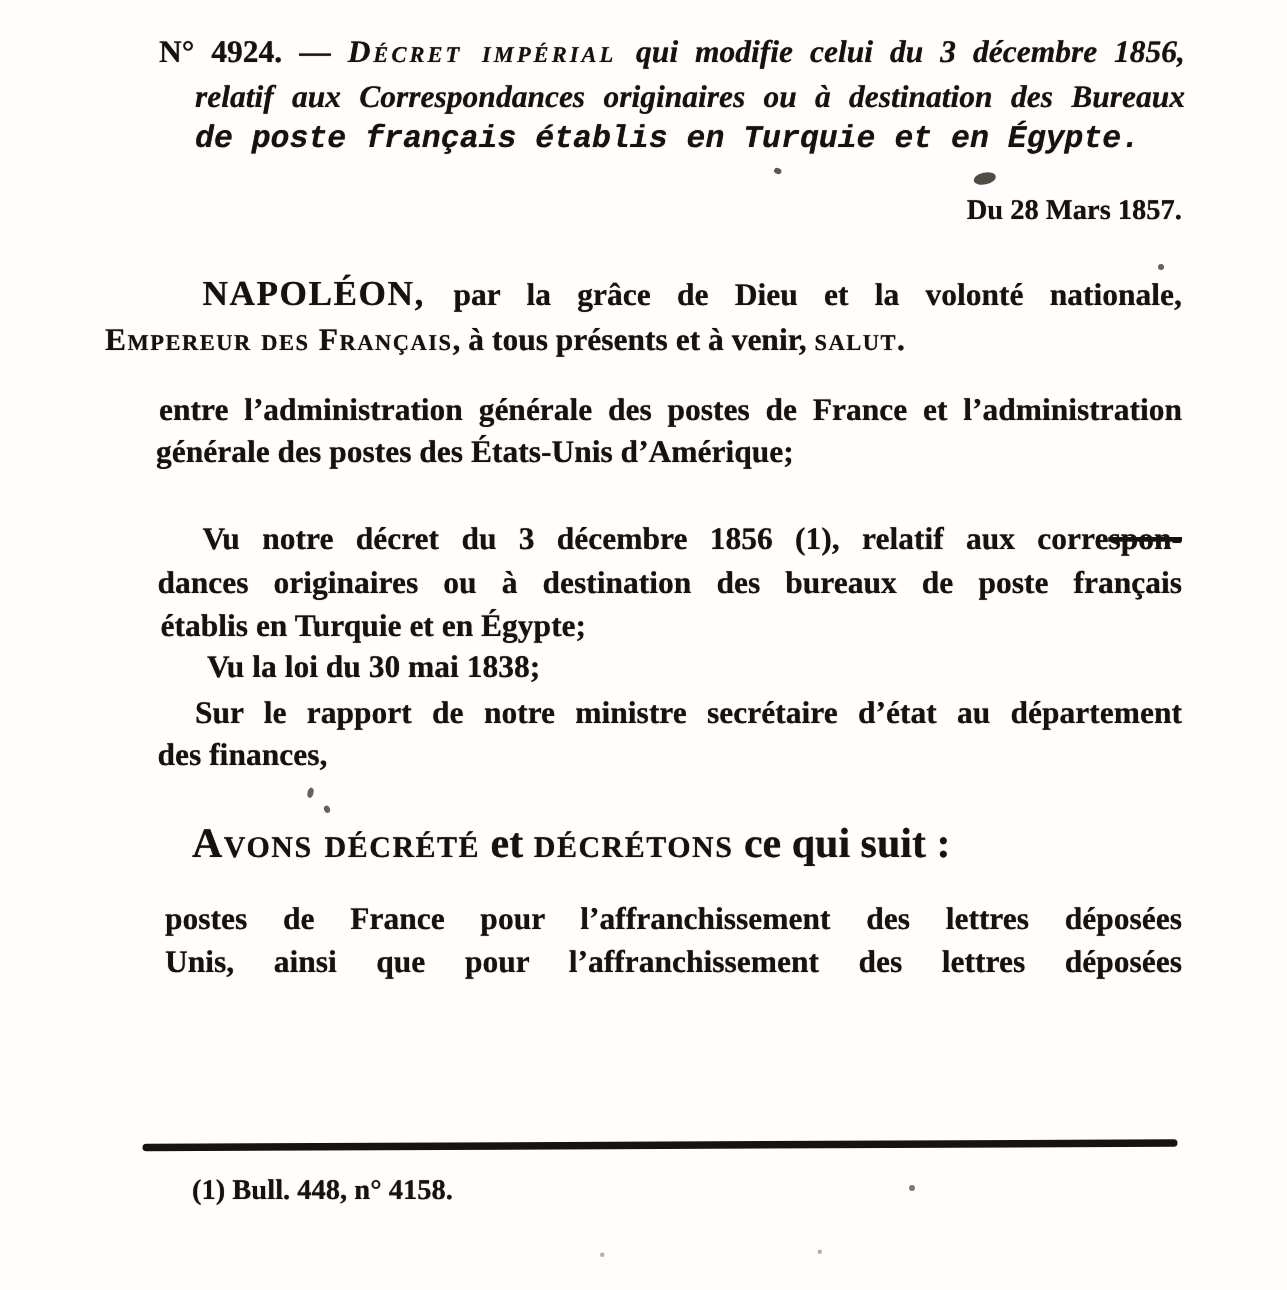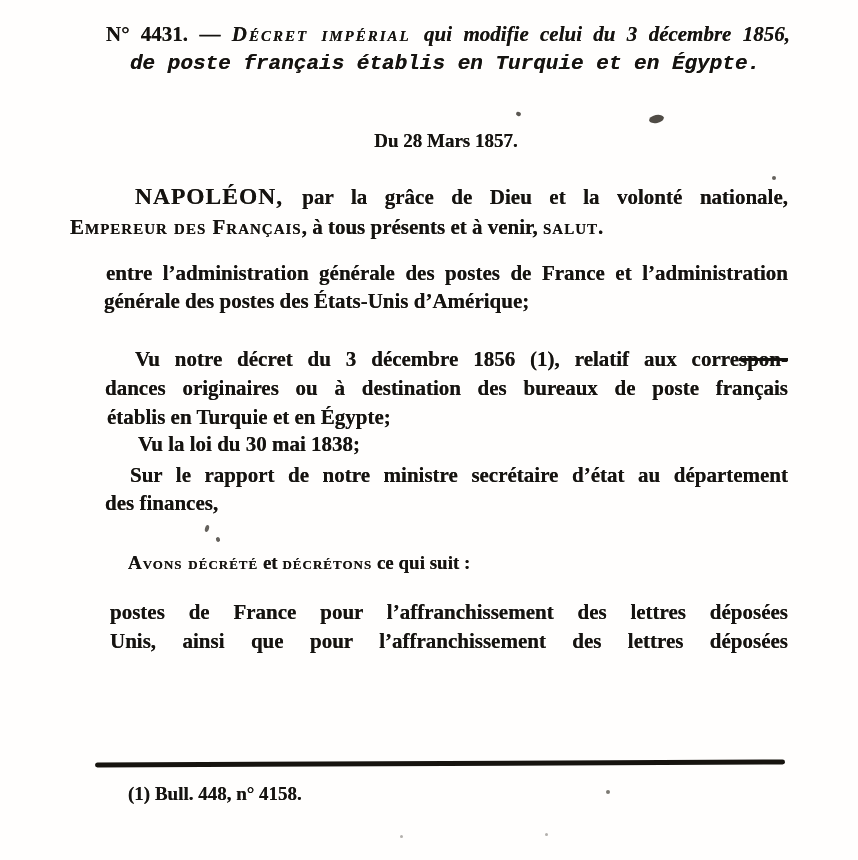--- a/index.html
+++ b/index.html
@@ -25,25 +25,26 @@
     transform:rotate(-0.25deg);
   }
   .speck { position:absolute; background:#241f18; border-radius:50%; }
 </style>
 </head>
 <body>
 
 <div class="page">
   <div id="text-root">
       <div class="block" style="top: 19px; left: 88px; width: 702px; font-size: 21px; line-height: 30px;">
-        <div class="line j" style="padding-left: 18px;"><span class="seg-up">N° 4431. — </span><span class="seg-scit">Décret impérial </span><span class="seg-it">qui modifie celui du 3 décembre 1856,</span></div>
+        <div class="line j" style="padding-left: 18px;"><span class="seg-up">N° 4924. — </span><span class="seg-scit">Décret impérial </span><span class="seg-it">qui modifie celui du 3 décembre 1856,</span></div>
+        <div class="line j" style="padding-left: 42px;"><span class="seg-it">relatif aux Correspondances originaires ou à destination des Bureaux</span></div>
         <div class="line" style="padding-left: 42px; font-family: Liberation Mono, monospace;"><span class="seg-it">de poste français établis en Turquie et en Égypte.</span></div>
       </div>
       <div class="block" style="top: 128px; left: 104px; width: 684px; font-size: 19px; line-height: 26px;">
-        <div class="line" style="text-align: center; padding-left: 0px;"><span class="seg-up">Du 28 Mars 1857.</span></div>
+        <div class="line" style="text-align: right; padding-left: 0px;"><span class="seg-up">Du 28 Mars 1857.</span></div>
       </div>
       <div class="block" style="top: 181px; left: 70px; width: 718px; font-size: 21px; line-height: 30px;">
         <div class="line j" style="padding-left: 65px;"><span class="seg-lg">NAPOLÉON, </span><span class="seg-up">par la grâce de Dieu et la volonté nationale,</span></div>
         <div class="line" style="padding-left: 0px;"><span class="seg-sc">Empereur des Français</span><span class="seg-up">, à tous présents et à venir, </span><span class="seg-sc">salut.</span></div>
       </div>
       <div class="block" style="top: 259px; left: 104px; width: 684px; font-size: 21px; line-height: 28px;">
         <div class="line j" style="padding-left: 2px;"><span class="seg-up">entre l’administration générale des postes de France et l’administration</span></div>
         <div class="line" style="padding-left: 0px;"><span class="seg-up">générale des postes des États-Unis d’Amérique;</span></div>
       </div>
       <div class="block" style="top: 345px; left: 104px; width: 684px; font-size: 21px; line-height: 29px;">
@@ -51,21 +52,21 @@
         <div class="line j" style="padding-left: 1px;"><span class="seg-up">dances originaires ou à destination des bureaux de poste français</span></div>
         <div class="line" style="padding-left: 3px;"><span class="seg-up">établis en Turquie et en Égypte;</span></div>
       </div>
       <div class="block" style="top: 430px; left: 104px; width: 684px; font-size: 21px; line-height: 28px;">
         <div class="line" style="padding-left: 34px;"><span class="seg-up">Vu la loi du 30 mai 1838;</span></div>
       </div>
       <div class="block" style="top: 461px; left: 104px; width: 684px; font-size: 21px; line-height: 28px;">
         <div class="line j" style="padding-left: 26px;"><span class="seg-up">Sur le rapport de notre ministre secrétaire d’état au département</span></div>
         <div class="line" style="padding-left: 1px;"><span class="seg-up">des finances,</span></div>
       </div>
-      <div class="block" style="top: 549px; left: 104px; width: 684px; font-size: 19px; line-height: 28px;">
+      <div class="block" style="top: 549px; left: 104px; width: 684px; font-size: 28px; line-height: 28px;">
         <div class="line" style="padding-left: 24px;"><span class="seg-sc">Avons décrété</span><span class="seg-up"> et </span><span class="seg-sc">décrétons</span><span class="seg-up"> ce qui suit :</span></div>
       </div>
       <div class="block" style="top: 598px; left: 104px; width: 684px; font-size: 21px; line-height: 29px;">
         <div class="line j" style="padding-left: 6px;"><span class="seg-up">postes de France pour l’affranchissement des lettres déposées</span></div>
         <div class="line j" style="padding-left: 6px;"><span class="seg-up">Unis, ainsi que pour l’affranchissement des lettres déposées</span></div>
       </div>
       <div class="block" style="top: 781px; left: 104px; width: 684px; font-size: 19px; line-height: 26px;">
         <div class="line" style="padding-left: 24px;"><span class="seg-up">(1) Bull. 448, n° 4158.</span></div>
       </div>
     </div>

